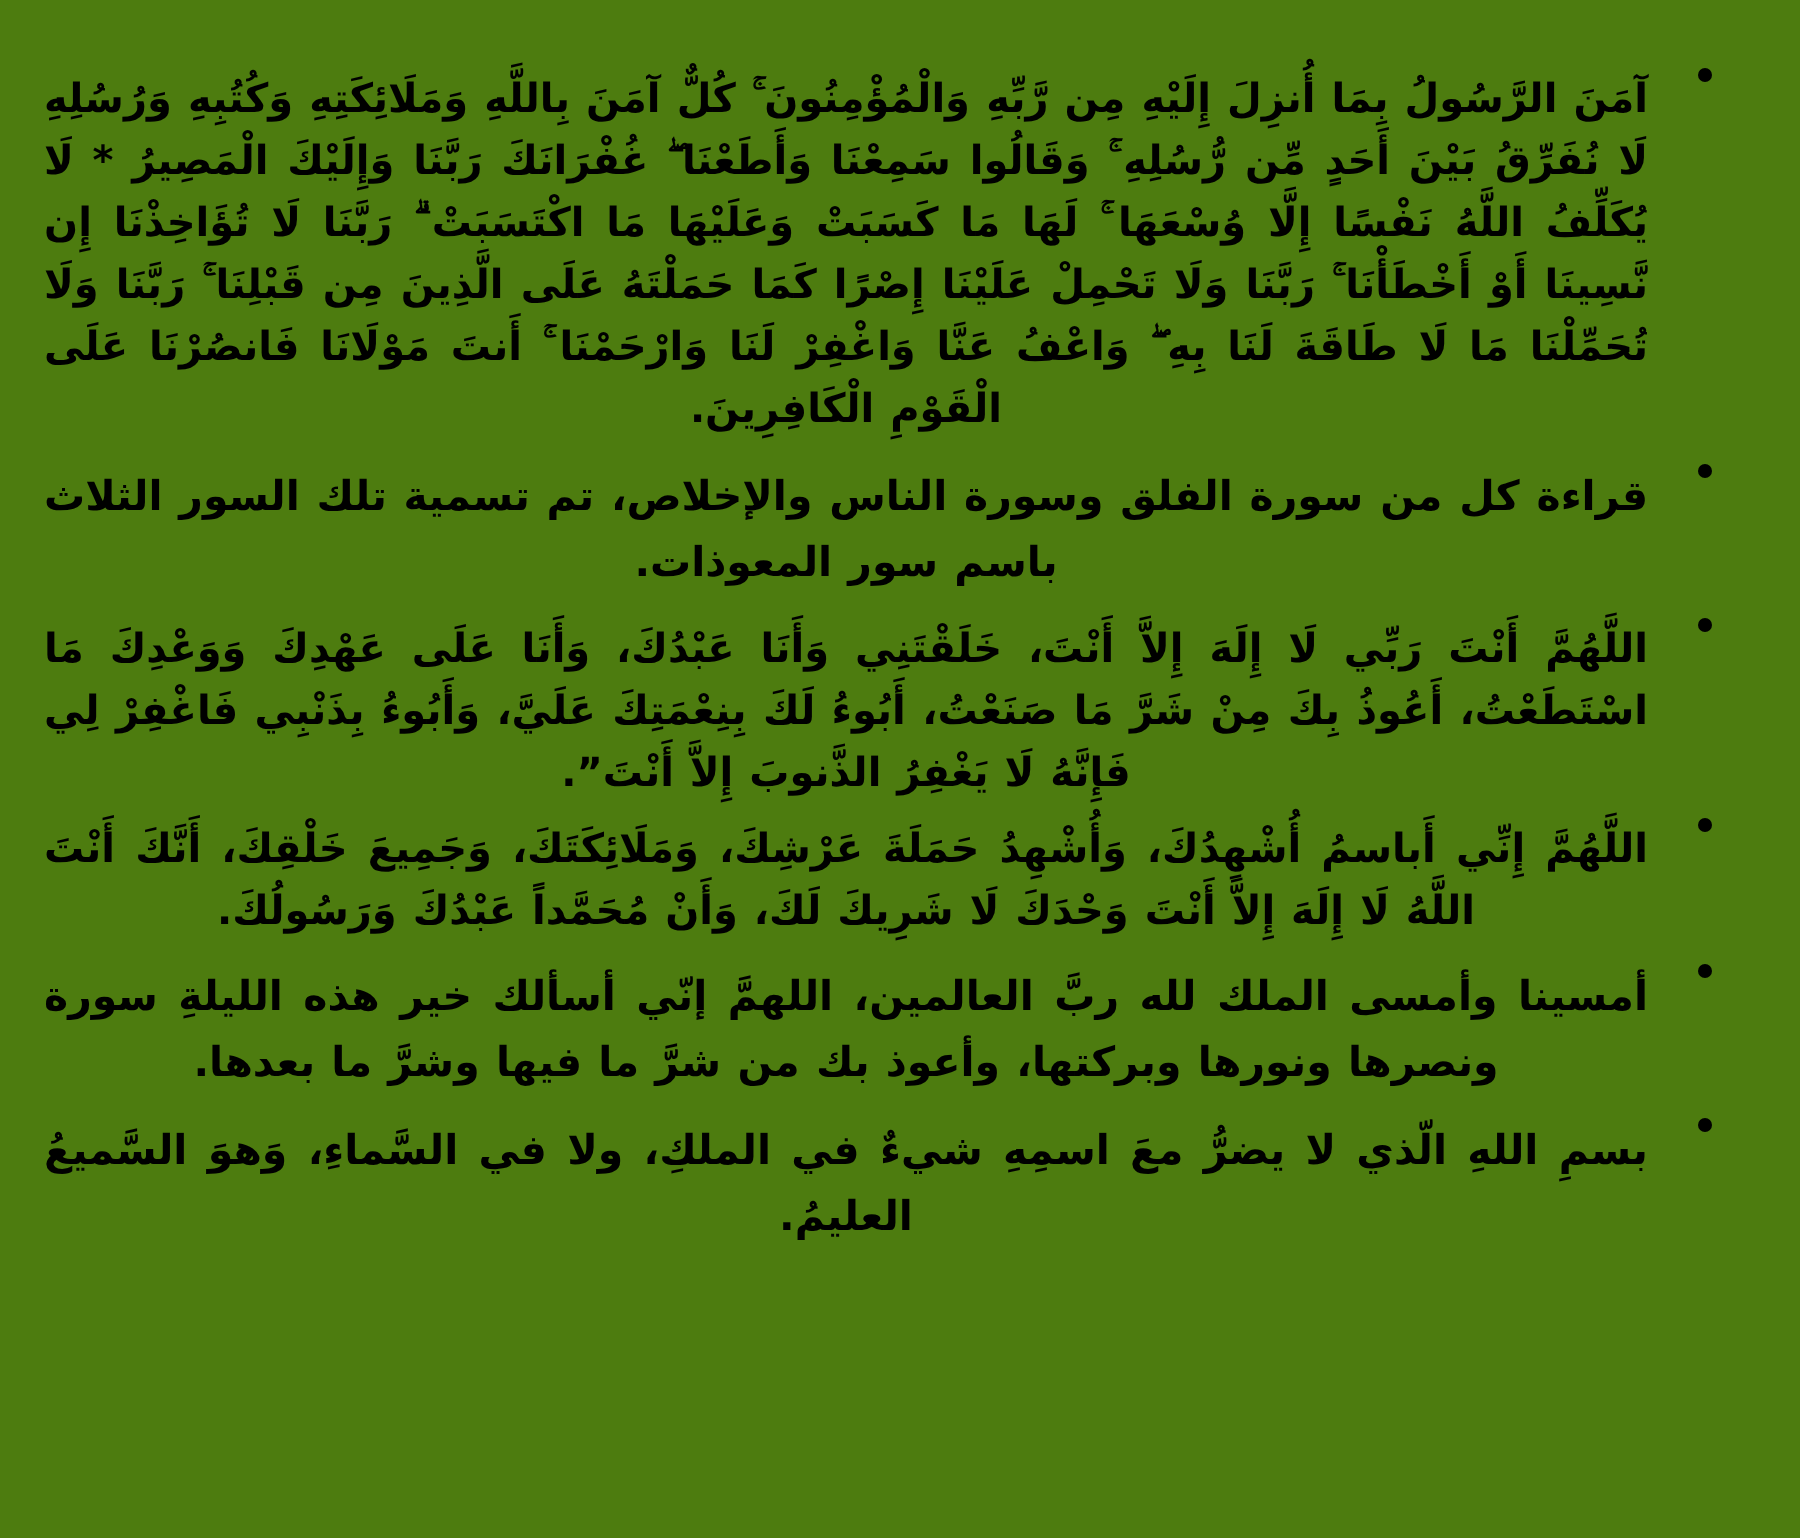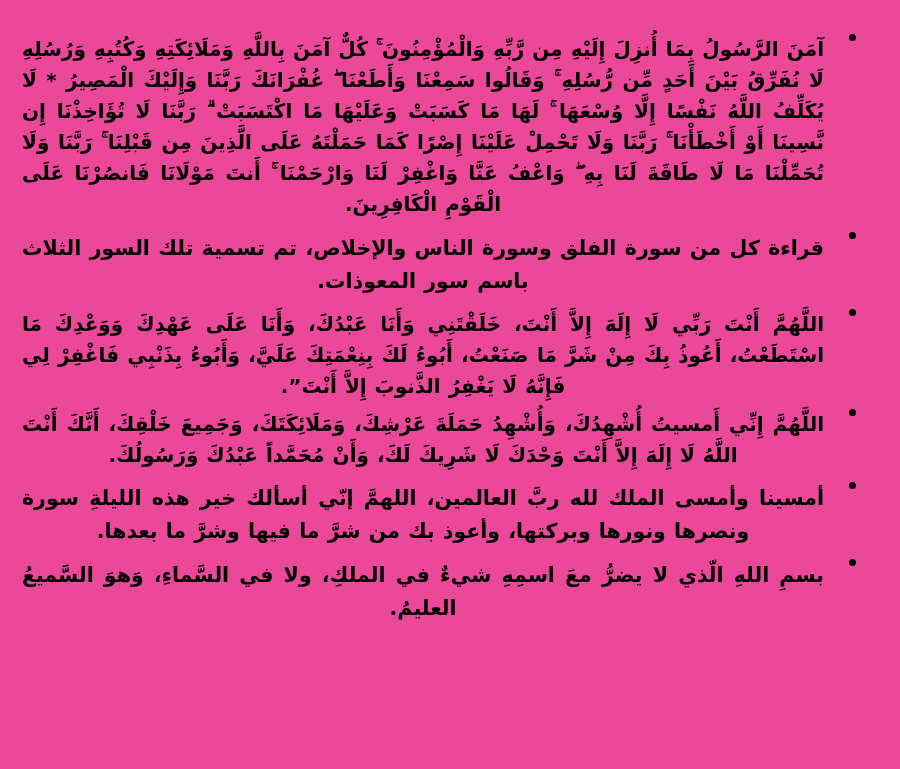--- a/index.html
+++ b/index.html
@@ -13,21 +13,21 @@
     height: 769px;
     overflow: hidden;
     font-family: "DejaVu Sans", "Liberation Sans", sans-serif;
     color: #000000;
   }
 
   .page {
     box-sizing: border-box;
     width: 900px;
     height: 769px;
-    background: #ec4899;
+    background: #4d7c0f;
     padding: 34px 30px 10px 18px;
     direction: rtl;
   }
 
   .adhkar-list {
     list-style: none;
     margin: 0;
     padding: 0;
     direction: rtl;
   }
@@ -95,21 +95,21 @@
       <span class="adhkar-text">قراءة كل من سورة الفلق وسورة الناس والإخلاص، تم تسمية تلك السور الثلاث باسم سور المعوذات.</span>
     </li>
 
     <li class="adhkar-item item-quran item-3">
       <span class="bullet-marker"></span>
       <span class="adhkar-text">اللَّهُمَّ أَنْتَ رَبِّي لَا إِلَهَ إِلاَّ أَنْتَ، خَلَقْتَنِي وَأَنَا عَبْدُكَ، وَأَنَا عَلَى عَهْدِكَ وَوَعْدِكَ مَا اسْتَطَعْتُ، أَعُوذُ بِكَ مِنْ شَرَّ مَا صَنَعْتُ، أَبُوءُ لَكَ بِنِعْمَتِكَ عَلَيَّ، وَأَبُوءُ بِذَنْبِي فَاغْفِرْ لِي فَإِنَّهُ لَا يَغْفِرُ الذَّنوبَ إِلاَّ أَنْتَ”.</span>
     </li>
 
     <li class="adhkar-item item-quran item-4">
       <span class="bullet-marker"></span>
-      <span class="adhkar-text">اللَّهُمَّ إِنِّي أَمسيتُ أُشْهِدُكَ، وَأُشْهِدُ حَمَلَةَ عَرْشِكَ، وَمَلَائِكَتَكَ، وَجَمِيعَ خَلْقِكَ، أَنَّكَ أَنْتَ اللَّهُ لَا إِلَهَ إِلاَّ أَنْتَ وَحْدَكَ لَا شَرِيكَ لَكَ، وَأَنْ مُحَمَّداً عَبْدُكَ وَرَسُولُكَ.</span>
+      <span class="adhkar-text">اللَّهُمَّ إِنِّي أَباسمُ أُشْهِدُكَ، وَأُشْهِدُ حَمَلَةَ عَرْشِكَ، وَمَلَائِكَتَكَ، وَجَمِيعَ خَلْقِكَ، أَنَّكَ أَنْتَ اللَّهُ لَا إِلَهَ إِلاَّ أَنْتَ وَحْدَكَ لَا شَرِيكَ لَكَ، وَأَنْ مُحَمَّداً عَبْدُكَ وَرَسُولُكَ.</span>
     </li>
 
     <li class="adhkar-item item-plain item-5">
       <span class="bullet-marker"></span>
       <span class="adhkar-text">أمسينا وأمسى الملك لله ربَّ العالمين، اللهمَّ إنّي أسألك خير هذه الليلةِ سورة ونصرها ونورها وبركتها، وأعوذ بك من شرَّ ما فيها وشرَّ ما بعدها.</span>
     </li>
 
 
     <li class="adhkar-item item-plain item-7">
       <span class="bullet-marker"></span>

